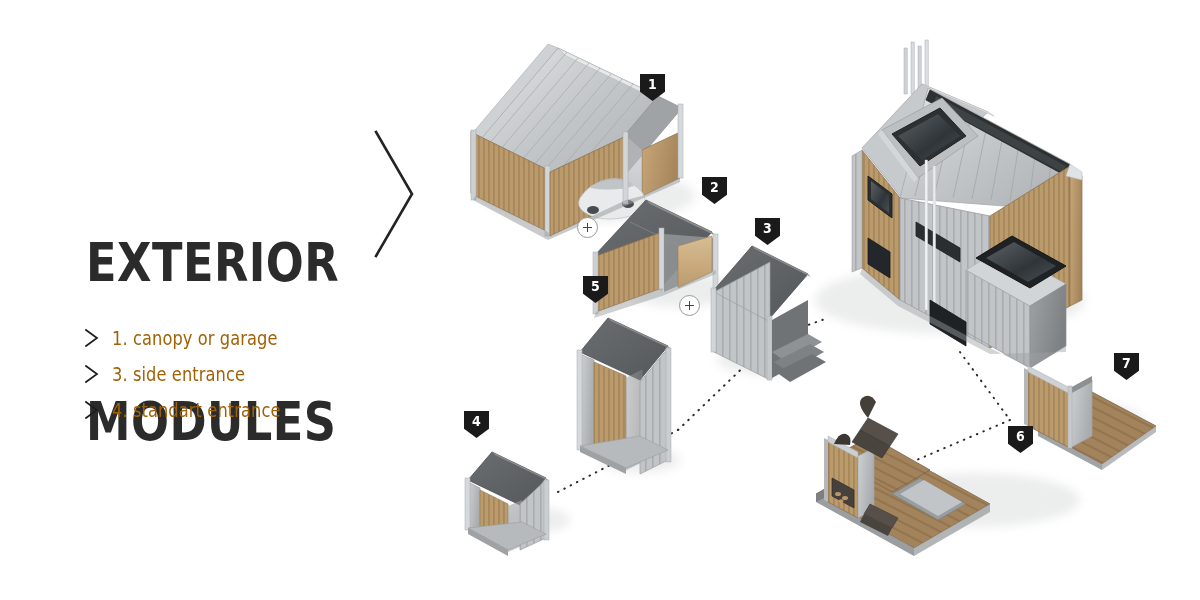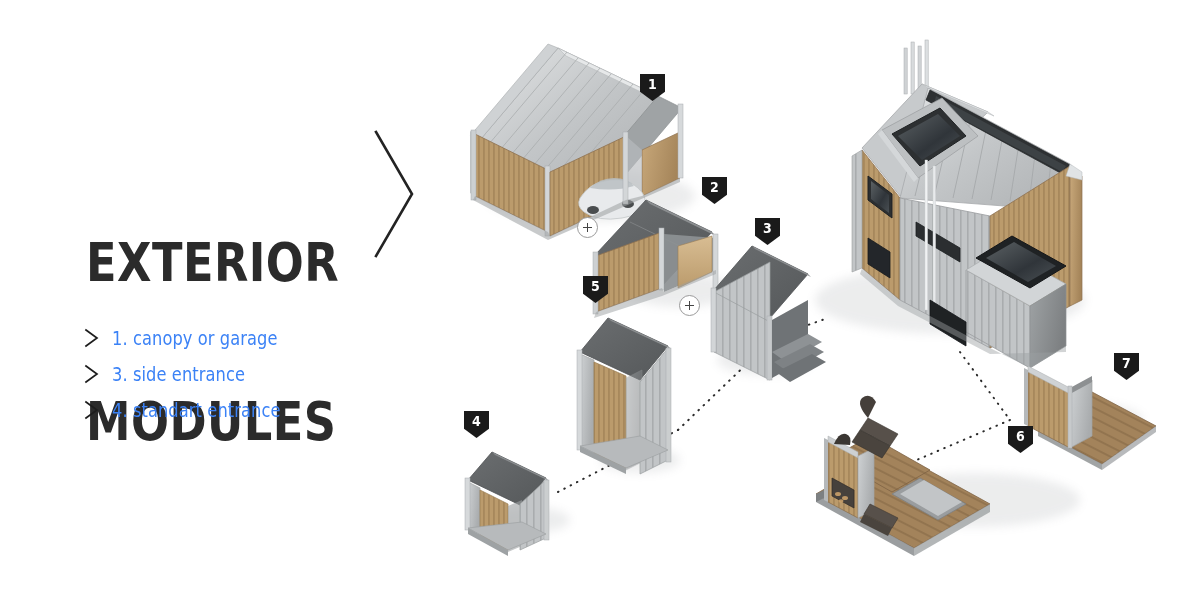--- a/index.html
+++ b/index.html
@@ -34,21 +34,21 @@
 
   #title-chevron { position:absolute; left:366px; top:84px; width:56px; height:132px; }
 
   #module-list {
     position:absolute; left:78px; top:276px;
     width:340px;
   }
   .list-item {
     display:flex; align-items:center;
     height:36px;
-    color:#3b82f6;
+    color:#a16207;
   }
   .li-chevron { width:34px; height:22px; flex:0 0 34px; }
   .li-text {
     font-family:"DejaVu Sans Condensed","Liberation Sans Narrow","Liberation Sans", sans-serif;
     font-size:19px;
     letter-spacing:0.1px;
     white-space:nowrap;
     transform:scaleX(0.95);
     transform-origin:left center;
   }

